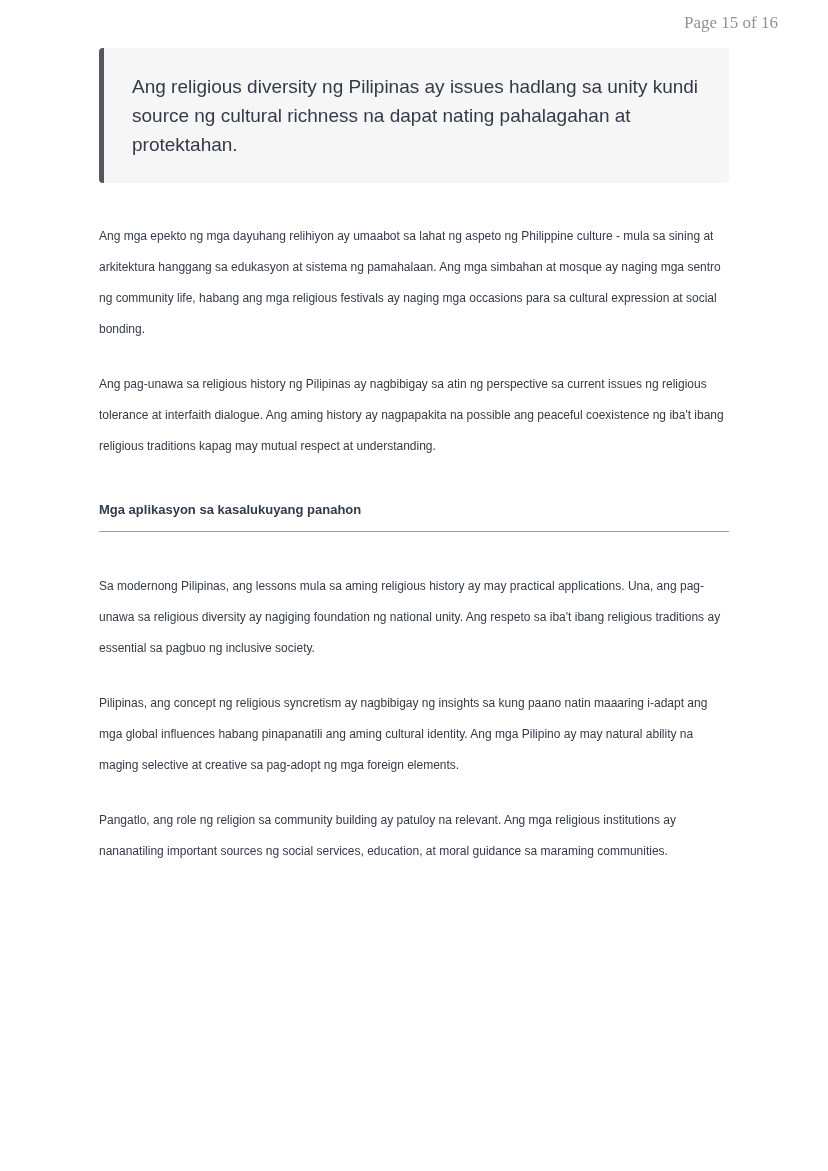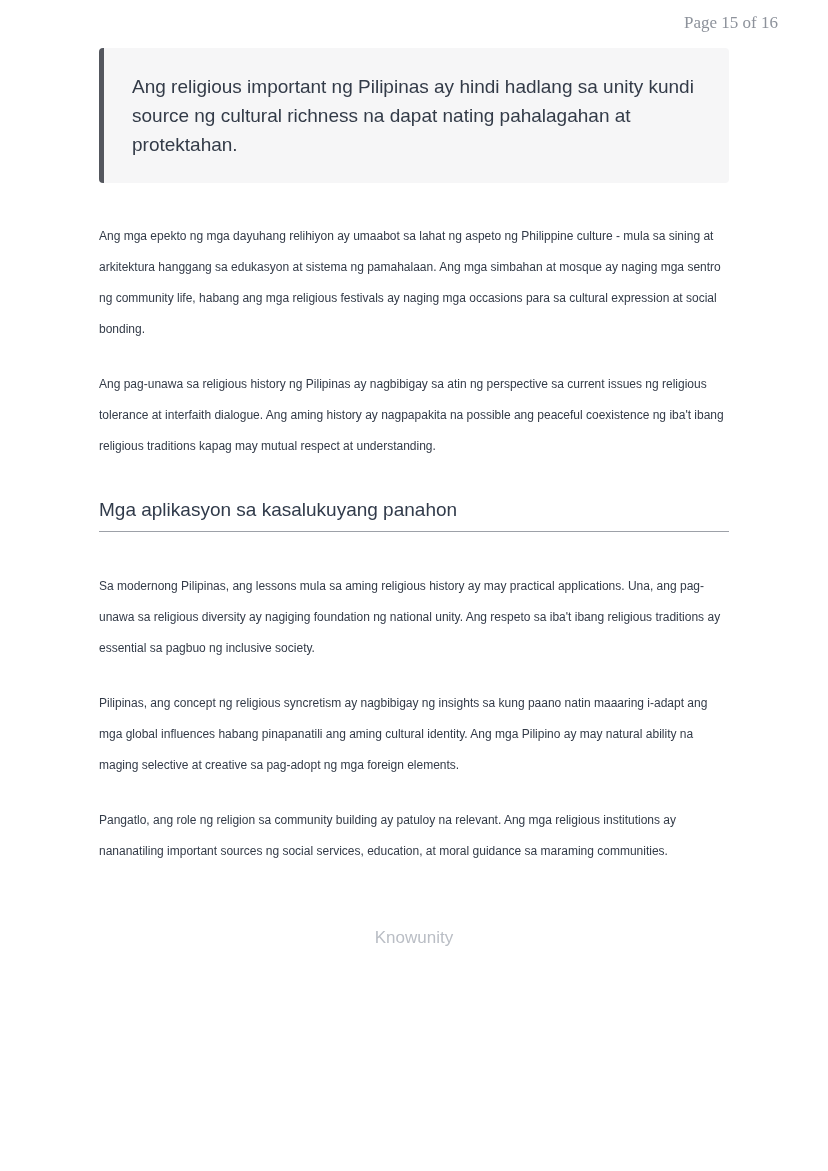--- a/index.html
+++ b/index.html
@@ -52,23 +52,23 @@
   .para {
     font-size: 12px;
     line-height: 31px;
     margin: 0 0 24px 0;
     color: #333b48;
   }
   .para.first-after-quote {
     margin-top: 38px;
   }
   .section-heading {
-    font-size: 19px;
+    font-size: 13px;
     line-height: 24px;
-    font-weight: normal;
+    font-weight: bold;
     color: #313b4b;
     margin: 36px 0 0 0;
   }
   .heading-rule {
     border: none;
     border-top: 1px solid #9da1a8;
     margin: 9px 0 0 0;
   }
   .para.after-rule {
     margin-top: 39px;
@@ -90,36 +90,33 @@
 
 <div class="page">
 
   <div class="page-header">
     <span class="page-indicator">Page 15 of 16</span>
   </div>
 
   <div class="content">
 
     <blockquote class="quote">
-      <p>Ang religious important ng Pilipinas ay hindi hadlang sa unity kundi source ng cultural richness na dapat nating pahalagahan at protektahan.</p>
+      <p>Ang religious diversity ng Pilipinas ay issues hadlang sa unity kundi source ng cultural richness na dapat nating pahalagahan at protektahan.</p>
     </blockquote>
 
     <p class="para first-after-quote">Ang mga epekto ng mga dayuhang relihiyon ay umaabot sa lahat ng aspeto ng Philippine culture - mula sa sining at arkitektura hanggang sa edukasyon at sistema ng pamahalaan. Ang mga simbahan at mosque ay naging mga sentro ng community life, habang ang mga religious festivals ay naging mga occasions para sa cultural expression at social bonding.</p>
 
     <p class="para">Ang pag-unawa sa religious history ng Pilipinas ay nagbibigay sa atin ng perspective sa current issues ng religious tolerance at interfaith dialogue. Ang aming history ay nagpapakita na possible ang peaceful coexistence ng iba't ibang religious traditions kapag may mutual respect at understanding.</p>
 
     <h2 class="section-heading">Mga aplikasyon sa kasalukuyang panahon</h2>
 
     <hr class="heading-rule">
 
     <p class="para after-rule">Sa modernong Pilipinas, ang lessons mula sa aming religious history ay may practical applications. Una, ang pag-unawa sa religious diversity ay nagiging foundation ng national unity. Ang respeto sa iba't ibang religious traditions ay essential sa pagbuo ng inclusive society.</p>
 
     <p class="para">Pilipinas, ang concept ng religious syncretism ay nagbibigay ng insights sa kung paano natin maaaring i-adapt ang mga global influences habang pinapanatili ang aming cultural identity. Ang mga Pilipino ay may natural ability na maging selective at creative sa pag-adopt ng mga foreign elements.</p>
 
     <p class="para">Pangatlo, ang role ng religion sa community building ay patuloy na relevant. Ang mga religious institutions ay nananatiling important sources ng social services, education, at moral guidance sa maraming communities.</p>
 
   </div>
 
-  <div class="page-footer">
-    <span class="brand">Knowunity</span>
-  </div>
 
 </div>
 
 </body></html>

